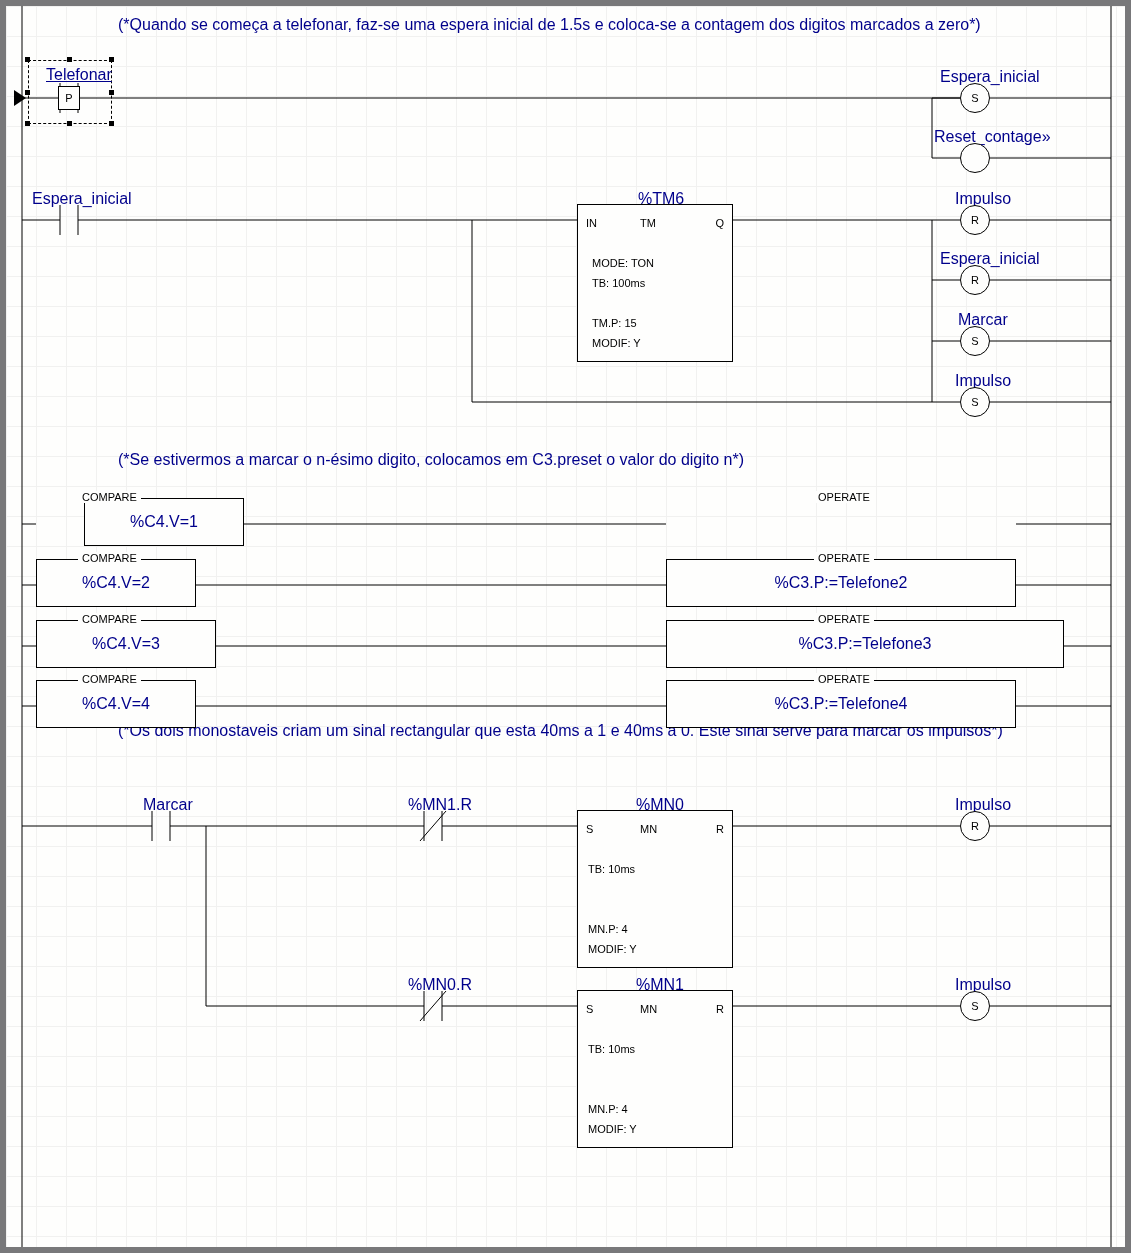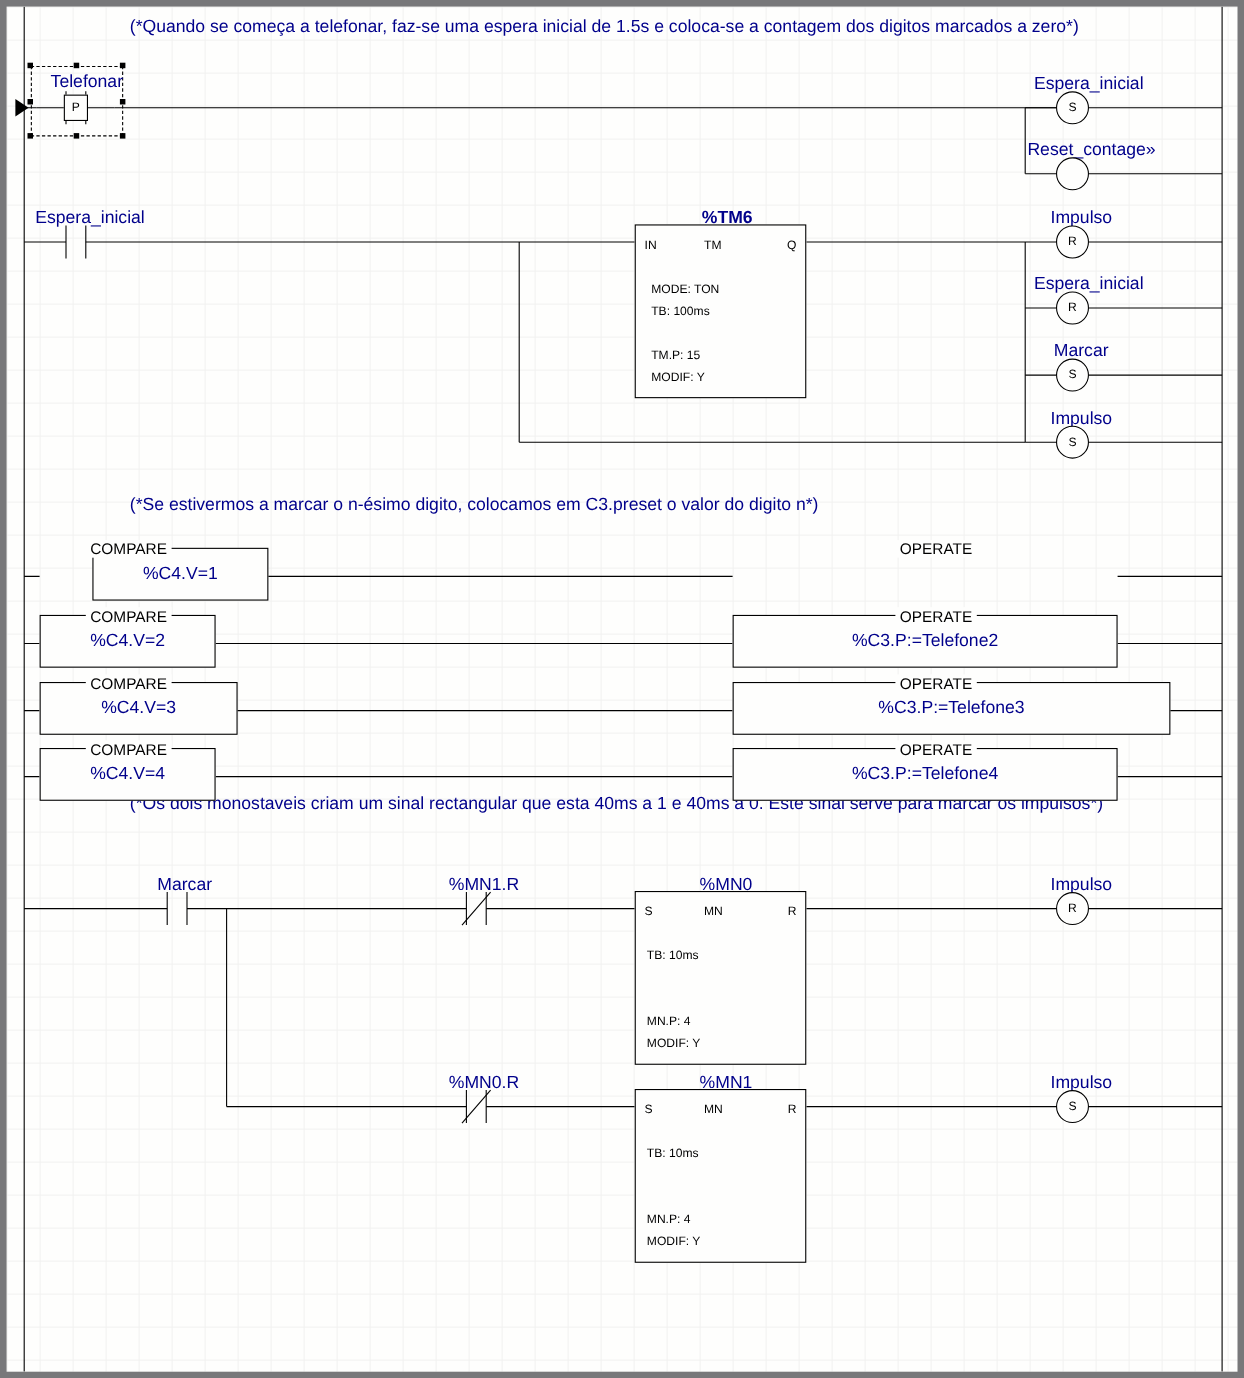--- a/index.html
+++ b/index.html
@@ -18,21 +18,21 @@
     background-image:
       linear-gradient(to right, #f1f1f0 1px, transparent 1px),
       linear-gradient(to bottom, #f1f1f0 1px, transparent 1px);
     background-size: 30px 30px;
   }
   svg { position:absolute; top:0; left:0; }
   .txt { position:absolute; color:#00008b; font-size:16px; white-space:nowrap; }
   .blk { position:absolute; color:#000; font-size:11px; white-space:nowrap; }
   .box { position:absolute; border:1px solid #000; background:#fefefd; }
   .coil { position:absolute; width:30px; height:30px; border:1px solid #000; border-radius:50%; background:#fefefd; text-align:center; line-height:28px; font-size:11px; }
-  .legend { position:absolute; background:#fefefd; padding:0 4px; font-size:14px; color:#000; }
+  .legend { position:absolute; background:#fefefd; padding:0 4px; font-size:11px; color:#000; }
 </style>
 </head>
 <body>
 
 <div class="frame">
 
 <svg width="1119" height="1241">
   <g stroke="#000" stroke-width="1" fill="none">
 
     <line x1="16" y1="0" x2="16" y2="1241"></line>
@@ -124,40 +124,40 @@
 
 <div style="position:absolute; left:19px; top:51px; width:5px; height:5px; background:#000;"></div>
 <div style="position:absolute; left:61px; top:51px; width:5px; height:5px; background:#000;"></div>
 <div style="position:absolute; left:103px; top:51px; width:5px; height:5px; background:#000;"></div>
 <div style="position:absolute; left:19px; top:84px; width:5px; height:5px; background:#000;"></div>
 <div style="position:absolute; left:103px; top:84px; width:5px; height:5px; background:#000;"></div>
 <div style="position:absolute; left:19px; top:115px; width:5px; height:5px; background:#000;"></div>
 <div style="position:absolute; left:61px; top:115px; width:5px; height:5px; background:#000;"></div>
 <div style="position:absolute; left:103px; top:115px; width:5px; height:5px; background:#000;"></div>
 
-<div class="txt" style="left:40px; top:60px;">Telefonar</div>
+<div class="txt" style="left:40px; top:60px;text-decoration:underline;">Telefonar</div>
 
 <div class="box" style="left:52px; top:80px; width:22px; height:24px; text-align:center; line-height:22px;">P</div>
 
 <svg style="position:absolute; left:0; top:0;" width="130" height="130">
       <g stroke="#000">
         <line x1="27" y1="92" x2="52" y2="92"></line>
         <line x1="74" y1="92" x2="98" y2="92"></line>
       </g>
     </svg>
 
 <div class="txt" style="left:934px; top:62px;">Espera_inicial</div>
 <div class="coil" style="left:954px; top:77px;">S</div>
 
 <div class="txt" style="left:928px; top:122px;">Reset_contage»</div>
 <div class="coil" style="left:954px; top:137px;"></div>
 
 <div class="txt" style="left:26px; top:184px;">Espera_inicial</div>
 
-<div class="txt" style="left:632px; top:184px;font-weight:bold;">%TM6</div>
+<div class="txt" style="left:632px; top:184px;">%TM6</div>
 <div class="box" style="left:571px; top:198px; width:156px; height:158px;">
   <div class="blk" style="left:8px; top:12px;">IN</div>
   <div class="blk" style="left:62px; top:12px;">TM</div>
   <div class="blk" style="right:8px; top:12px;">Q</div>
   <div class="blk" style="left:14px; top:52px;">MODE: TON</div>
   <div class="blk" style="left:14px; top:72px;">TB:  100ms</div>
   <div class="blk" style="left:14px; top:112px;">TM.P: 15</div>
   <div class="blk" style="left:14px; top:132px;">MODIF: Y</div>
 </div>
 

